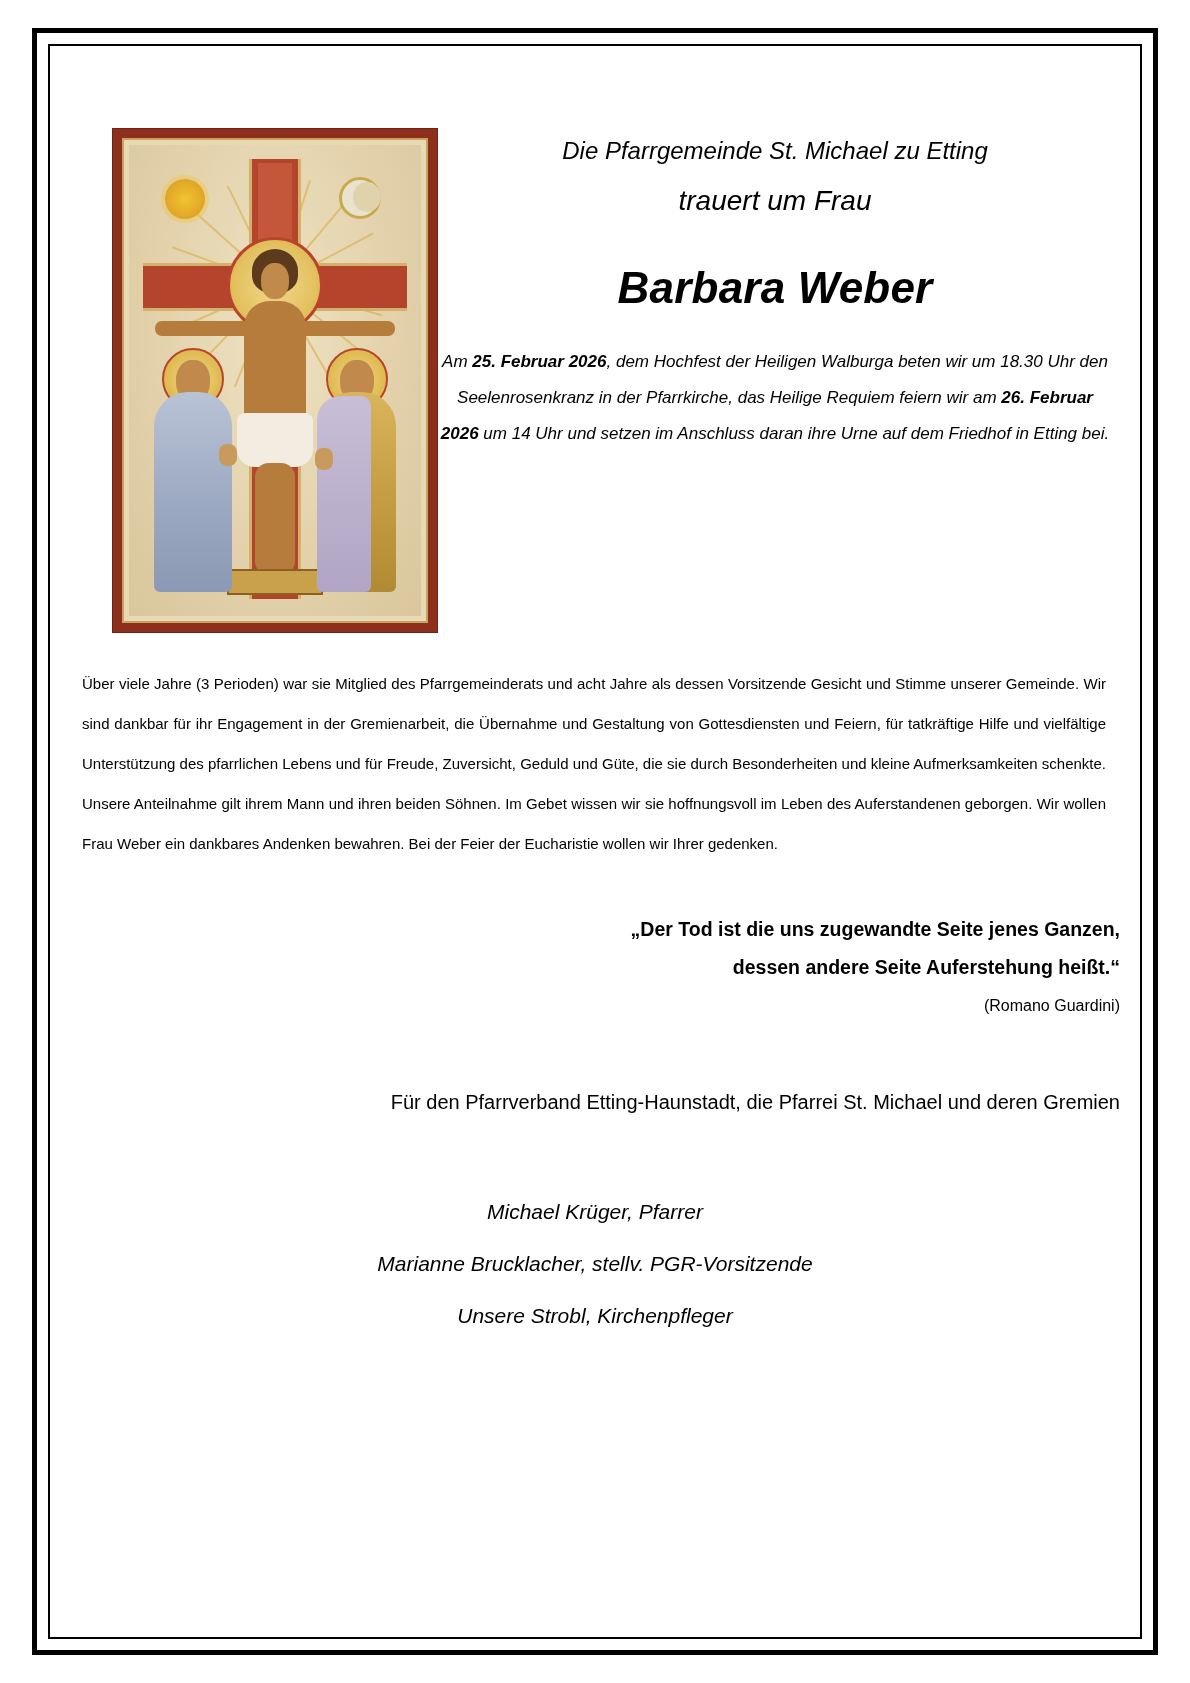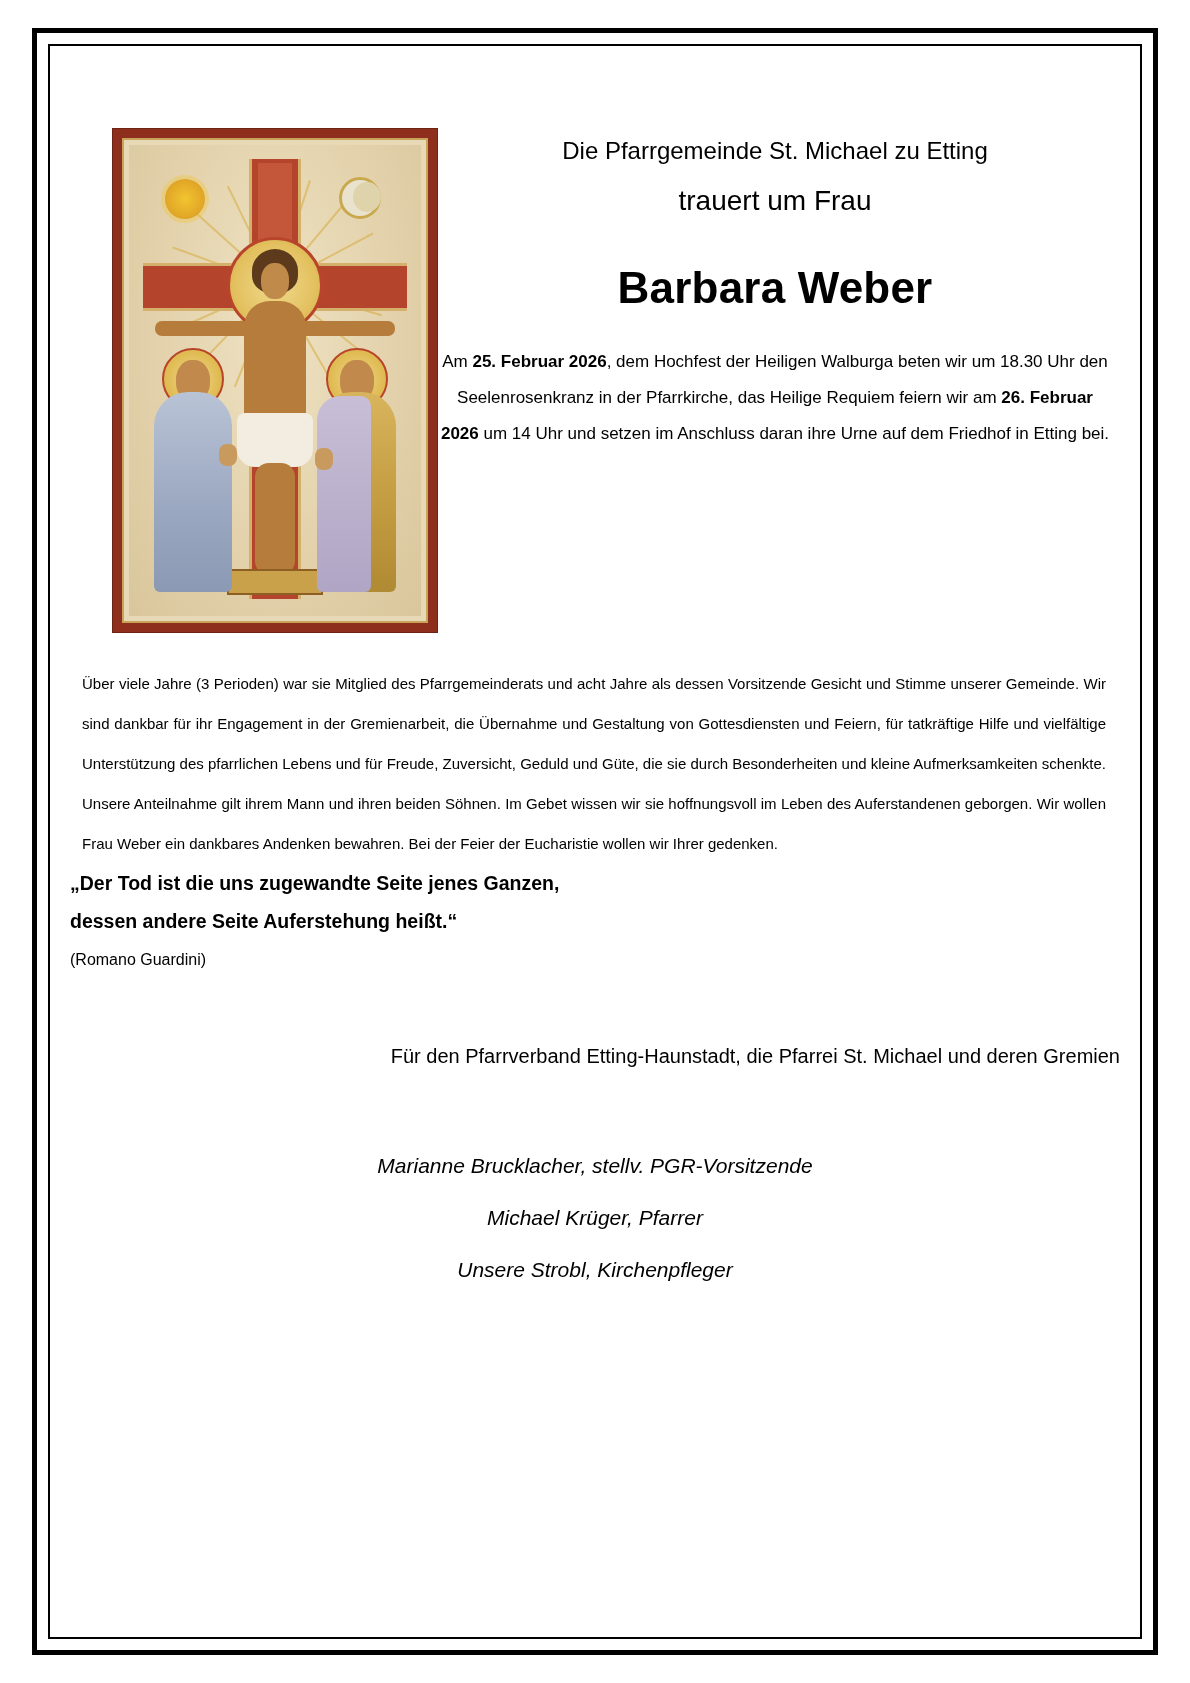--- a/index.html
+++ b/index.html
@@ -299,20 +299,21 @@
     border-radius: 8px;
   }
 
   
   .header-text {
     position: absolute;
     left: 360px;
     top: 60px;
     width: 690px;
     text-align: center;
+    font-style: italic;
   }
   .line-org {
     font-size: 24px;
     line-height: 50px;
     white-space: nowrap;
   }
   .line-trauert {
     font-size: 28px;
     line-height: 50px;
   }
@@ -343,21 +344,22 @@
     font-size: 15px;
     line-height: 40px;
     text-align: justify;
     text-justify: inter-word;
     padding: 0 14px 0 12px;
     hyphens: none;
   }
 
   
   .quote-block {
-    text-align: left;
+    margin-top: 46px;
+    text-align: right;
   }
   .quote-line {
     font-size: 19.5px;
     font-weight: bold;
     line-height: 38px;
   }
   .quote-author {
     font-size: 16px;
     line-height: 32px;
     margin-top: 4px;
@@ -466,19 +468,19 @@
 
     <div class="quote-block">
       <div class="quote-line">„Der Tod ist die uns zugewandte Seite jenes Ganzen,</div>
       <div class="quote-line">dessen andere Seite Auferstehung heißt.“</div>
       <div class="quote-author">(Romano Guardini)</div>
     </div>
 
     <div class="closing">Für den Pfarrverband Etting-Haunstadt, die Pfarrei St. Michael und deren Gremien</div>
 
     <div class="signatures">
+      <div class="signature">Michael Krüger, Pfarrer</div>
       <div class="signature">Marianne Brucklacher, stellv. PGR-Vorsitzende</div>
-      <div class="signature">Michael Krüger, Pfarrer</div>
       <div class="signature">Unsere Strobl, Kirchenpfleger</div>
     </div>
 
   </div>
 </div>
 
 </body></html>

